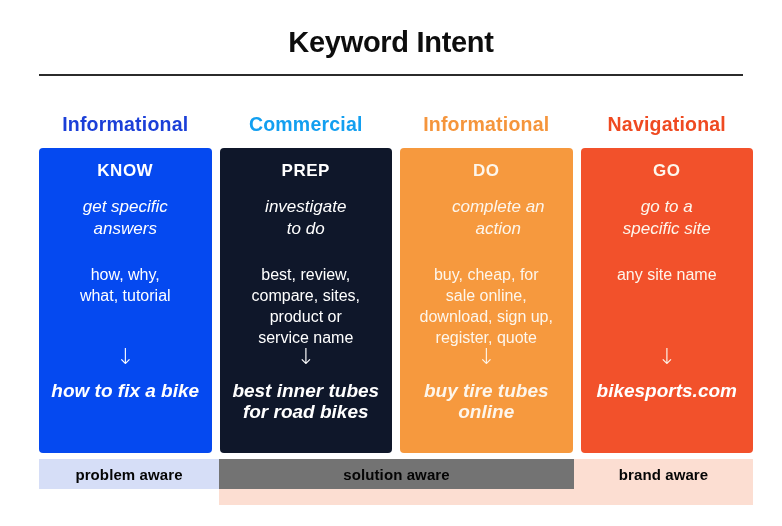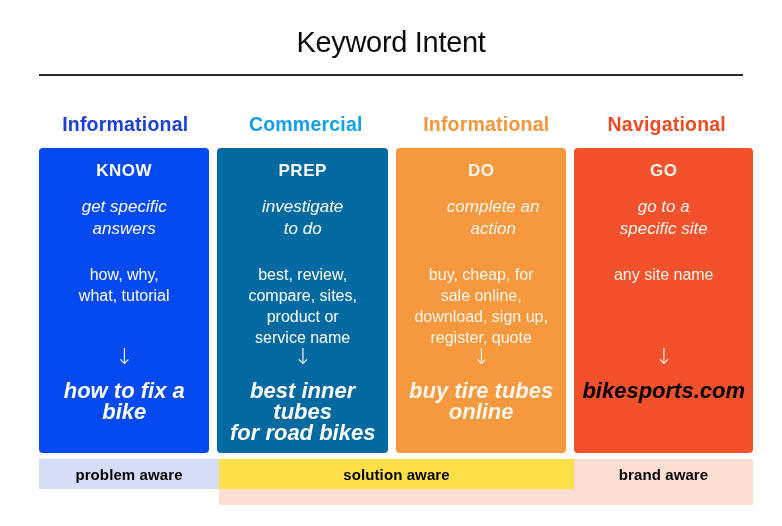--- a/index.html
+++ b/index.html
@@ -10,21 +10,21 @@
     font-family: "Liberation Sans", sans-serif;
     overflow: hidden;
   }
   .page { position: relative; width: 782px; height: 526px; }
 
   .title {
     margin-top: 24px;
     text-align: center;
     font-size: 29px;
     line-height: 36px;
-    font-weight: 400;
+    font-weight: 700;
     letter-spacing: -0.3px;
     color: #0d0d0d;
   }
   .rule {
     width: 704px;
     height: 2px;
     background: #2b2b2b;
     margin: 14px auto 0 auto;
   }
 
@@ -78,21 +78,21 @@
   .card-arrow {
     align-self: center;
     font-family: "DejaVu Sans", sans-serif;
     font-size: 22px;
     line-height: 26px;
     font-weight: 300;
   }
   .card-example {
     align-self: start;
     padding-top: 8px;
-    font-size: 22px;
+    font-size: 19px;
     line-height: 21px;
     font-weight: 700;
     font-style: italic;
     white-space: pre-line;
   }
 
   .bands {
     position: relative;
     width: 714px;
     margin-left: 39px;
@@ -131,21 +131,21 @@
     <div class="card" style="background-color: rgb(5, 73, 240);">
       <div class="card-word" style="color: rgb(255, 255, 255);">KNOW</div>
       <div class="card-sub" style="color: rgb(255, 255, 255);">get specific
 answers</div>
       <div class="card-keywords" style="color: rgb(255, 255, 255);">how, why,
 what, tutorial</div>
       <div class="card-arrow" style="color: rgb(255, 255, 255);">↓</div>
       <div class="card-example" style="color: rgb(255, 255, 255);">how to fix a bike</div>
     </div>
 
-    <div class="card" style="background-color: #0369a1;">
+    <div class="card" style="background-color: #0f172a;">
       <div class="card-word" style="color: rgb(255, 255, 255);">PREP</div>
       <div class="card-sub" style="color: rgb(255, 255, 255);">investigate
 to do</div>
       <div class="card-keywords" style="color: rgb(255, 255, 255);">best, review,
 compare, sites,
 product or
 service name</div>
       <div class="card-arrow" style="color: rgb(255, 255, 255);">↓</div>
       <div class="card-example" style="color: rgb(255, 255, 255);">best inner tubes
 for road bikes</div>
@@ -163,31 +163,31 @@
       <div class="card-example" style="color: rgb(253, 246, 236);">buy tire tubes
 online</div>
     </div>
 
     <div class="card" style="background-color: rgb(242, 81, 43);">
       <div class="card-word" style="color: rgb(253, 246, 236);">GO</div>
       <div class="card-sub" style="color: rgb(253, 246, 236);">go to a
 specific site</div>
       <div class="card-keywords" style="color: rgb(253, 246, 236);">any site name</div>
       <div class="card-arrow" style="color: rgb(253, 246, 236);">↓</div>
-      <div class="card-example" style="color: #000000;">bikesports.com</div>
+      <div class="card-example" style="color: #ffffff;">bikesports.com</div>
     </div>
 
   </div>
 
   <div class="bands">
     <div class="band band-underlay" style="background-color: rgb(252, 222, 210);"></div>
     <div class="band band-problem" style="background-color: rgb(214, 222, 247);">
       <span class="band-label">problem aware</span>
     </div>
-    <div class="band band-solution" style="background-color: #fde047;">
+    <div class="band band-solution" style="background-color: #737373;">
       <span class="band-label">solution aware</span>
     </div>
     <div class="band band-brand">
       <span class="band-label">brand aware</span>
     </div>
   </div>
 
 </div>
 
 </body></html>

